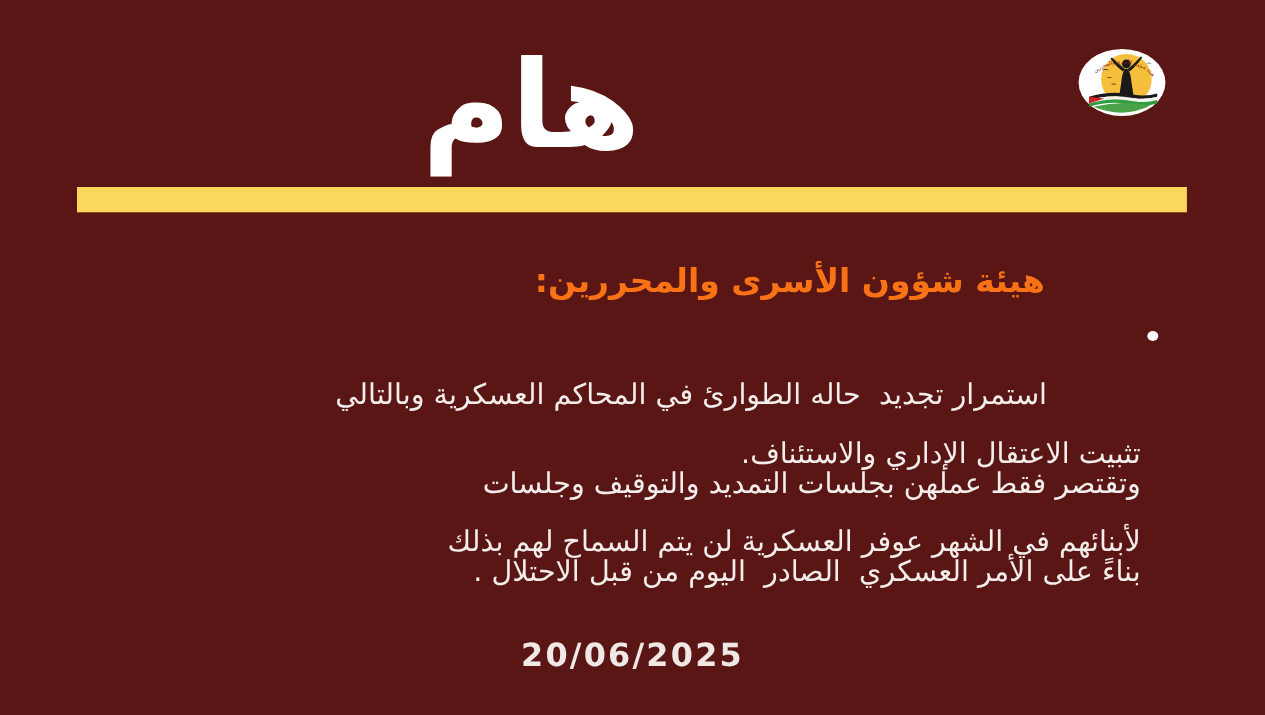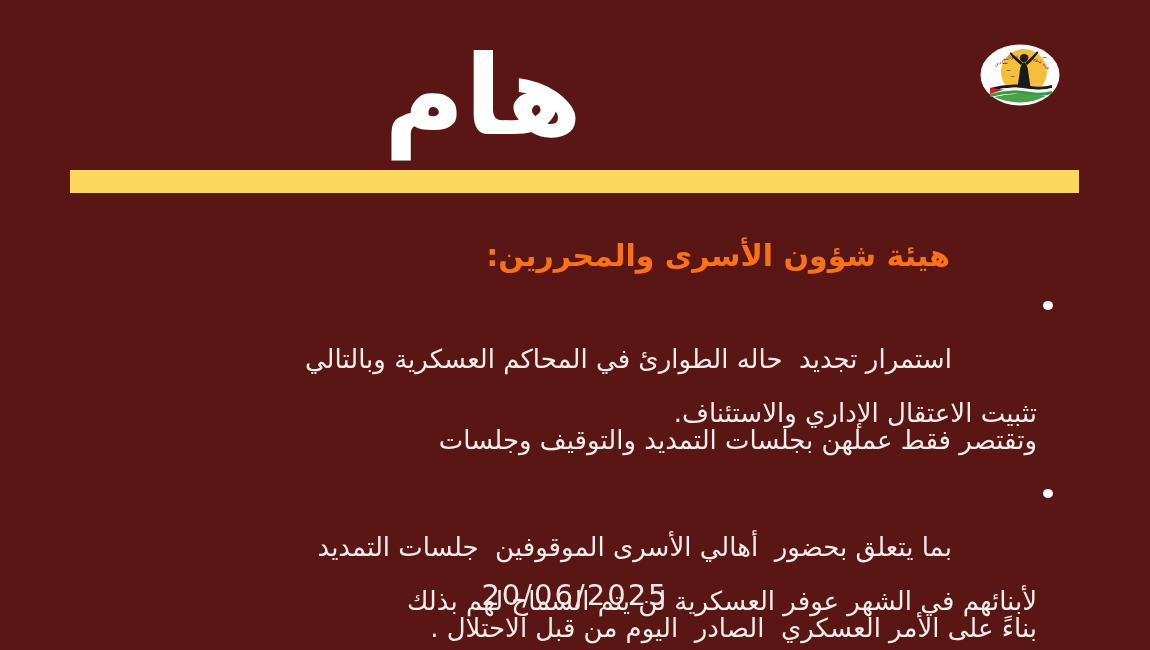--- a/index.html
+++ b/index.html
@@ -81,21 +81,21 @@
     background: #ffffff;
   }
   .date {
     position: absolute;
     top: 578px;
     left: 0;
     width: 1150px;
     text-align: center;
     direction: ltr;
     font-size: 29px;
-    font-weight: 400;
+    font-weight: 700;
     letter-spacing: 2px;
     color: #efe8e6;
   }
 </style>
 </head>
 <body>
 
 <div class="poster">
 
   <div class="title">هام</div>
@@ -140,24 +140,20 @@
     <div class="para">
       <div class="line first">
         <span class="bullet-dot"></span>
         <span class="line-text">استمرار تجديد  حاله الطوارئ في المحاكم العسكرية وبالتالي</span>
       </div>
       <div class="line">تثبيت الاعتقال الإداري والاستئناف.</div>
       <div class="line">وتقتصر فقط عملهن بجلسات التمديد والتوقيف وجلسات</div>
     </div>
 
     <div class="para">
-      <div class="line first">
-        <span class="bullet-dot"></span>
-        <span class="line-text">بما يتعلق بحضور  أهالي الأسرى الموقوفين  جلسات التمديد</span>
-      </div>
       <div class="line">لأبنائهم في الشهر عوفر العسكرية لن يتم السماح لهم بذلك</div>
       <div class="line">بناءً على الأمر العسكري  الصادر  اليوم من قبل الاحتلال .</div>
     </div>
 
   </div>
 
   <div class="date">20/06/2025</div>
 
 </div>
 

